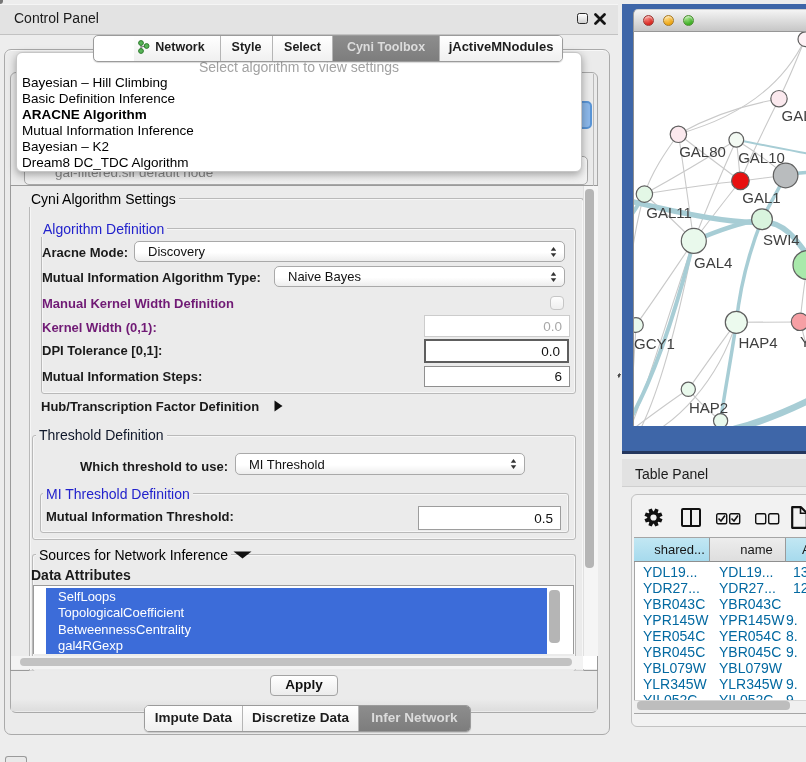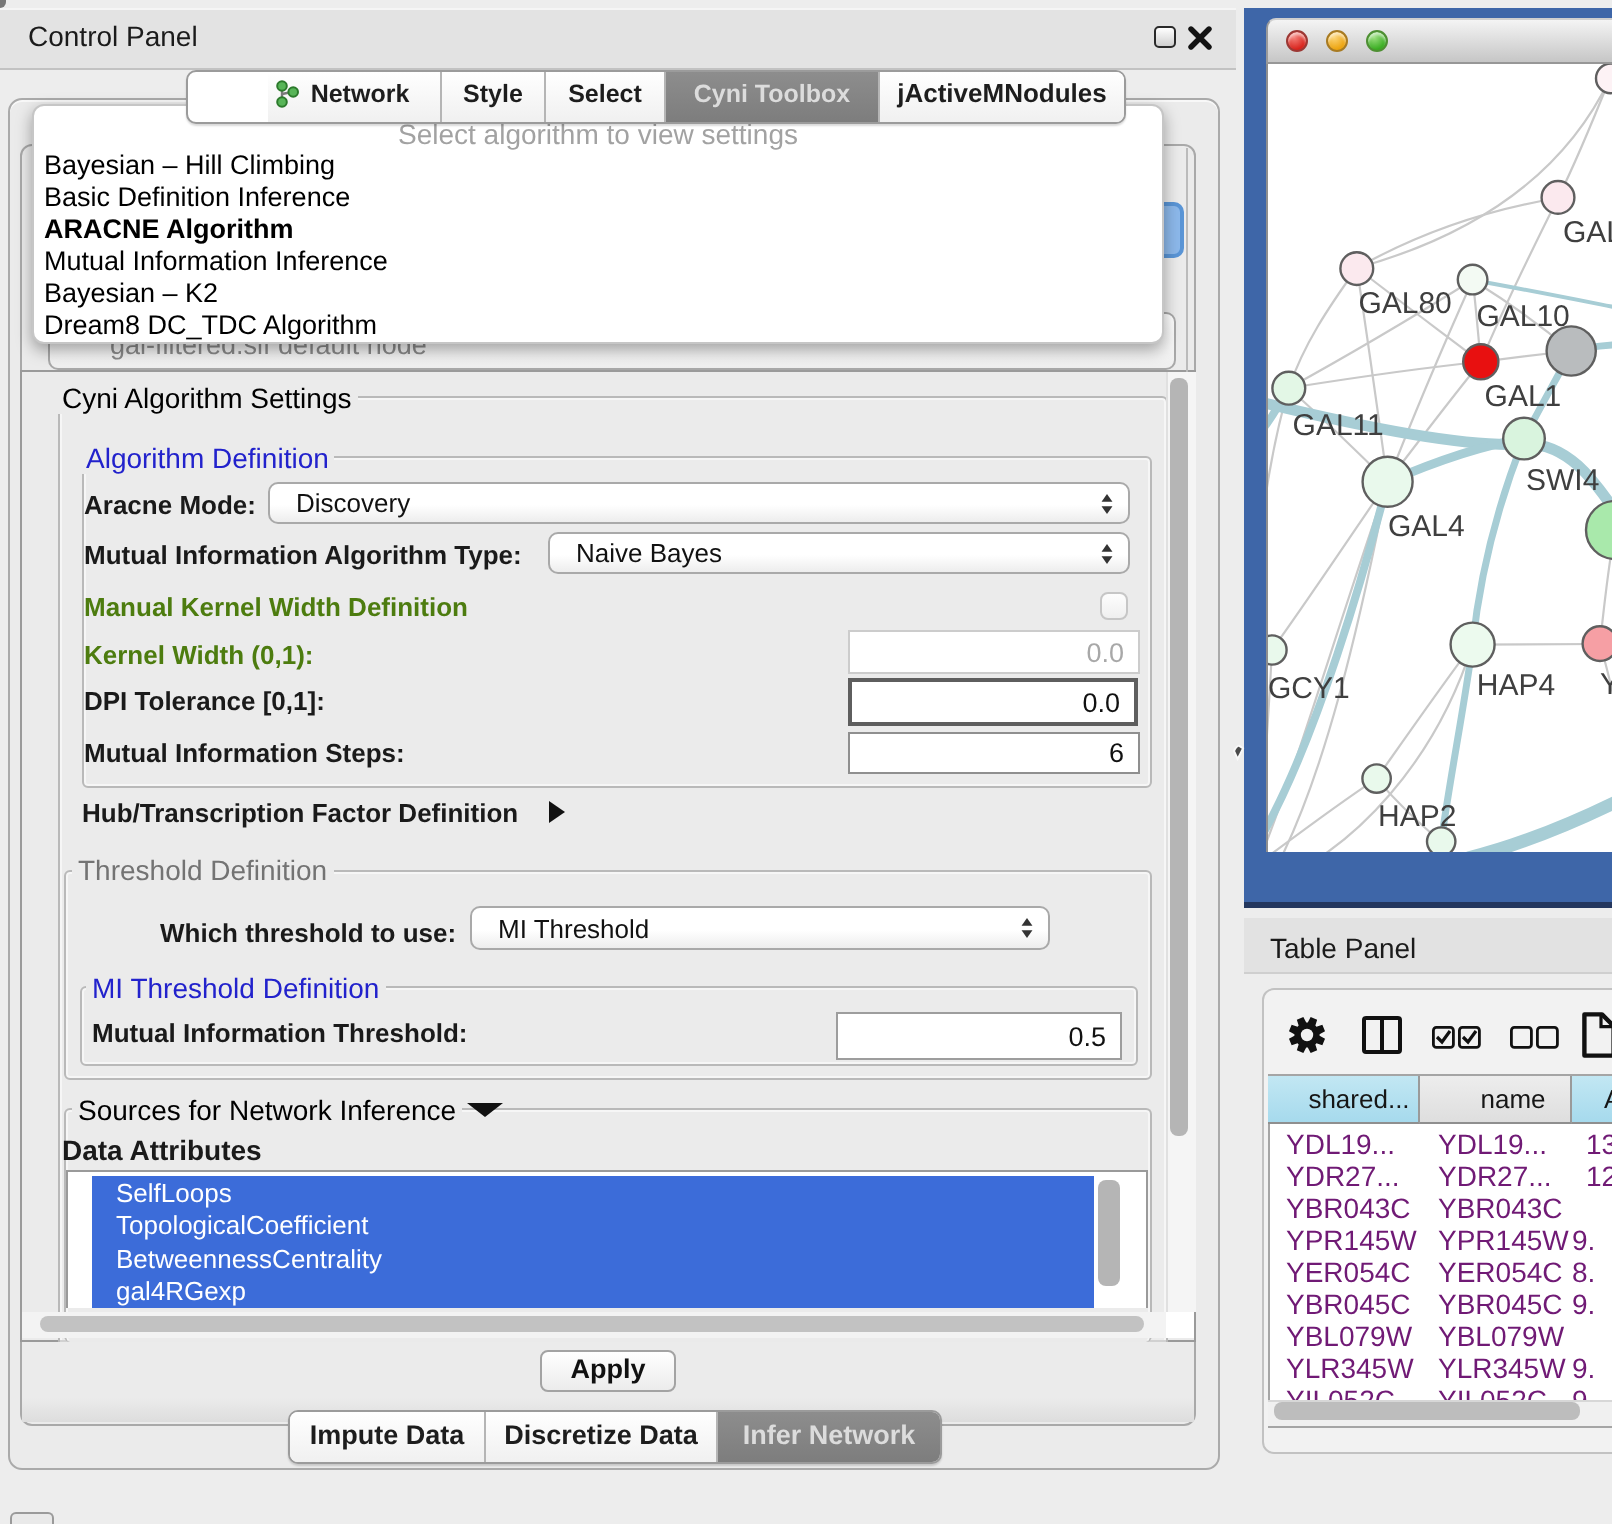--- a/index.html
+++ b/index.html
@@ -23,21 +23,21 @@
 #toptabs{left:93px;top:35px;z-index:60;padding-left:40px;}
 #toptabs .tab{padding-bottom:4px;}
 #bottabs{left:144px;top:705px;}
 #bottabs .tab{font-size:13.5px;padding-bottom:3px;}
 
 #scrollpane{left:10px;top:185px;width:586px;height:484px;border:1px solid #9a9a9a;background:#ebebeb;}
 
 .gbox{border:1px solid #b9b9b9;border-radius:3px;box-shadow:inset 0 0 0 1px rgba(255,255,255,0.55);}
 .gtitle{background:#ebebeb;padding:0 3px;font-size:14px;position:absolute;}
 .lbl{font-size:13px;font-weight:bold;color:#1a1a1a;}
-.lbl.dis{color:#4d7c0f;}
+.lbl.dis{color:#701a75;}
 .combo{background:linear-gradient(#ffffff 55%,#ededed);border:1px solid #a9a9a9;border-radius:5px;font-size:13px;color:#111;display:flex;align-items:center;padding-left:13px;box-sizing:border-box;position:absolute;}
 .carrows{position:absolute;right:7px;top:50%;transform:translateY(-50%);width:7px;height:11px;}
 .field{background:#fff;border:1px solid #b0b0b0;font-size:13.5px;color:#111;text-align:right;padding-right:7px;box-sizing:border-box;display:flex;align-items:center;justify-content:flex-end;}
 
 .sb-track-v{background:#f5f5f5;}
 .thumb{background:#b5b5b5;border-radius:4px;}
 
 #attr-list{left:33px;top:585px;width:541px;height:69px;background:#fff;border:1px solid #9a9a9a;border-bottom:none;box-sizing:border-box;}
 #attr-sel{left:46px;top:588px;width:501px;height:66px;background:#3c6cd9;color:#fff;font-size:13px;line-height:16.3px;padding:1px 0 0 12px;box-sizing:border-box;}
 
@@ -54,21 +54,21 @@
 #desktop{left:622px;top:4px;width:184px;height:450px;background:#3e66a8;border-bottom:3px solid #24375e;box-sizing:border-box;}
 #macbar{left:633px;top:9px;width:173px;height:23px;background:linear-gradient(#f4f4f4,#c6c6c6);border-bottom:1px solid #979797;border-top-left-radius:5px;box-sizing:border-box;border-left:1px solid #9a9a9a;border-top:1px solid #cfcfcf;}
 .tl{width:11px;height:11px;border-radius:50%;top:15px;box-shadow:inset 0 1.5px 1.5px rgba(255,255,255,0.65);}
 #canvas{left:633px;top:32px;width:173px;height:394px;background:#fff;border-left:1px solid #8f8f8f;box-sizing:border-box;overflow:hidden;}
 
 #tp-titlebar{left:622px;top:459px;width:184px;height:27px;background:#e2e2e2;border-bottom:1px solid #cfcfcf;}
 #tp-title{left:635px;top:466px;font-size:14px;color:#1b1b1b;}
 #tpanel{left:631px;top:494px;width:185px;height:231px;border:1px solid #c2c2c2;border-radius:6px;background:#f2f2f2;}
 #tablebox{left:634px;top:537px;width:172px;height:175px;background:#fff;border:1px solid #a5a5a5;border-right:none;overflow:hidden;}
 .th{position:absolute;top:538px;height:24px;box-sizing:border-box;border-right:1px solid #9a9a9a;border-bottom:1px solid #8f8f8f;display:flex;align-items:center;justify-content:center;font-size:13px;color:#161616;}
-.trow{position:absolute;font-size:14px;color:#701a75;}
+.trow{position:absolute;font-size:14px;color:#0369a1;}
 #hscroll2{left:634px;top:700px;width:172px;height:12px;background:#f0f0f0;border-top:1px solid #d7d7d7;}
 #hthumb2{left:637px;top:701px;width:153px;height:9px;}
 #cursor{left:616px;top:372px;z-index:60;}
 </style>
 </head>
 <body>
 <div id="stage">
 
   <div class="abs" id="cp-titlebar"></div>
   <div class="abs" style="left:0;top:0;width:3px;height:4px;background:#777;border-radius:0 0 3px 0;"></div>
@@ -135,21 +135,21 @@
   <div class="abs field" style="left:424px;top:339px;width:145px;height:24px;border:2px solid #5e5e5e;">0.0</div>
   <div class="abs lbl" style="left:42px;top:369px;">Mutual Information Steps:</div>
   <div class="abs field" style="left:424px;top:366px;width:146px;height:21px;border-color:#8f8f8f;">6</div>
 
   <div class="abs lbl" style="left:41px;top:399px;">Hub/Transcription Factor Definition</div>
   <svg class="abs" style="left:274px;top:400px;" width="9" height="12" viewBox="0 0 9 12">
       <path d="M0.5 0.5 L8.5 6 L0.5 11.5 Z" fill="#111"></path>
     </svg>
 
   <div class="abs gbox" style="left:32px;top:435px;width:542px;height:103px;"></div>
-  <div class="abs gtitle" style="left:36px;top:427px;color:#737373;">Threshold Definition</div>
+  <div class="abs gtitle" style="left:36px;top:427px;color:#0f172a;">Threshold Definition</div>
   <div class="abs lbl" style="left:80px;top:459px;">Which threshold to use:</div>
   <div class="abs combo" style="left:235px;top:453px;width:290px;height:22px;">MI Threshold
     <svg class="carrows" viewBox="0 0 9 13">
         <path d="M4.5 0 L8 5 L1 5 Z" fill="#333"></path>
         <path d="M4.5 13 L8 8 L1 8 Z" fill="#333"></path>
       </svg>
   </div>
   <div class="abs gbox" style="left:40px;top:493px;width:527px;height:38px;"></div>
   <div class="abs gtitle" style="left:43px;top:486px;color:#2222cc;">MI Threshold Definition</div>
   <div class="abs lbl" style="left:46px;top:509px;">Mutual Information Threshold:</div>

